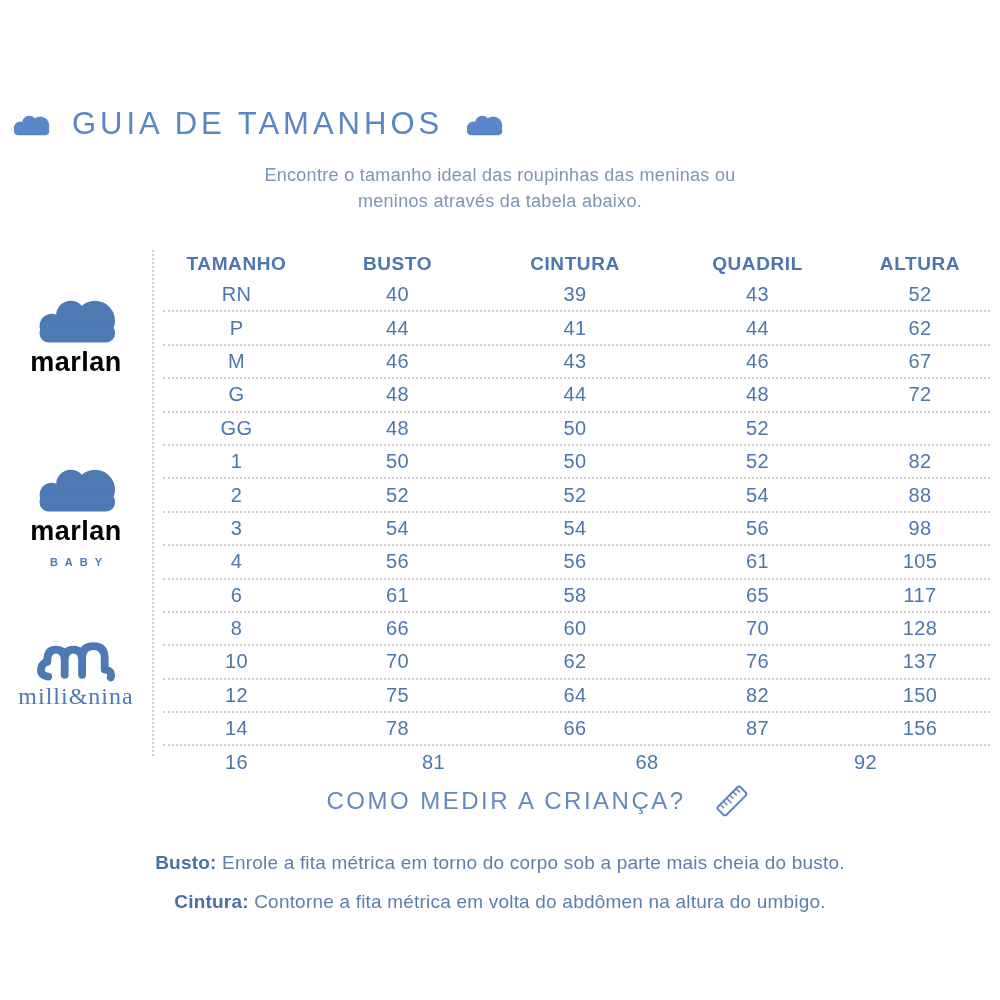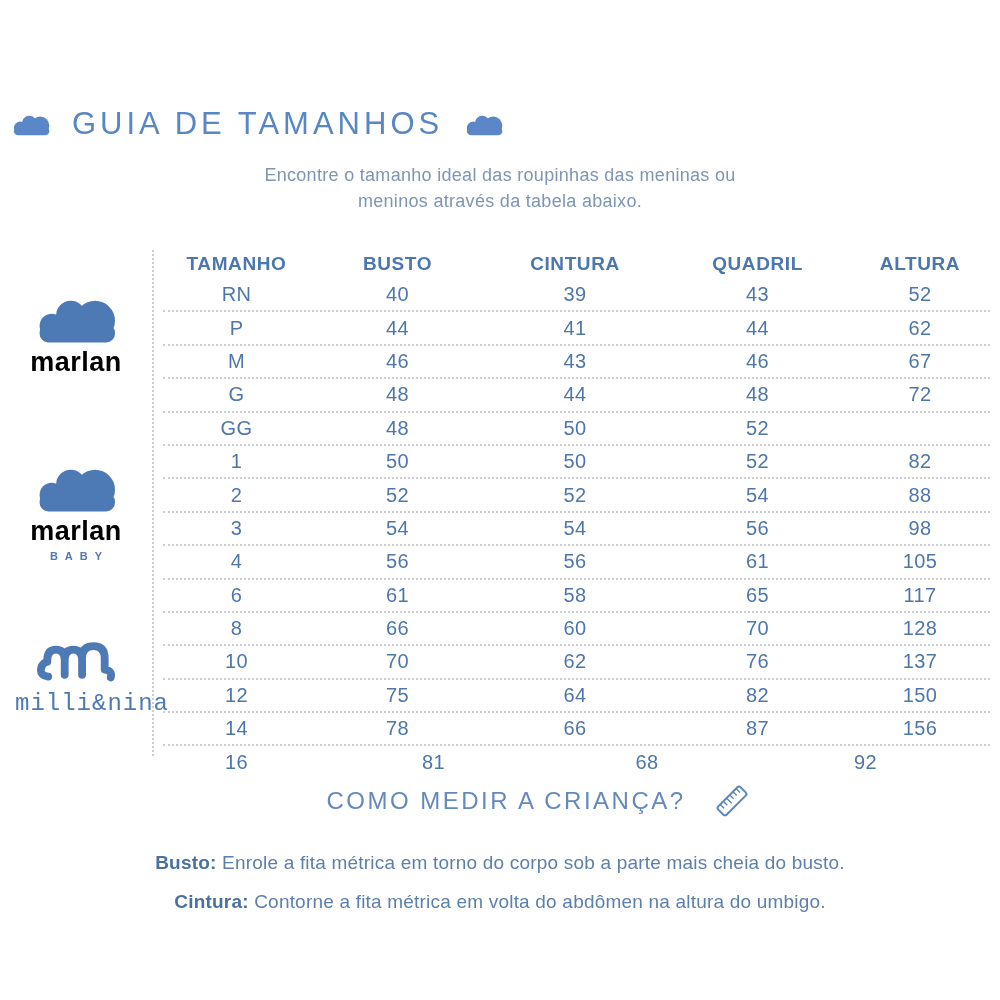--- a/index.html
+++ b/index.html
@@ -28,26 +28,26 @@
   .logo-marlan{top:293px;}
   .logo-baby{top:462px;}
   .logo-milli{top:638px;}
   .logo-cloud{width:96px;height:52px;display:block;margin:0 auto;}
   .wordmark{
     font-size:27px;font-weight:700;color:#000000;letter-spacing:0.5px;
     margin-top:2px;
   }
   .wordmark-sub{
     font-size:11px;font-weight:700;color:#4d7ab4;letter-spacing:7px;
-    margin-top:3px;padding-left:7px;
+    margin-top:9px;padding-left:7px;
   }
   .milli-icon{width:80px;height:44px;display:block;margin:0 auto;}
   .wordmark-serif{
-    font-family:Liberation Mono, monospace;font-size:24px;color:#4d7ab4;
-    letter-spacing:1px;margin-top:8px;
+    font-family:Liberation Serif, serif;font-size:24px;color:#4d7ab4;
+    letter-spacing:1px;margin-top:1px;
   }
 
   
   .v-divider{
     position:absolute;left:152px;top:250px;height:506px;width:0;
     border-left:2px dotted #cdcdcd;
   }
 
   
   .size-table{position:absolute;left:163px;top:248px;width:827px;}

